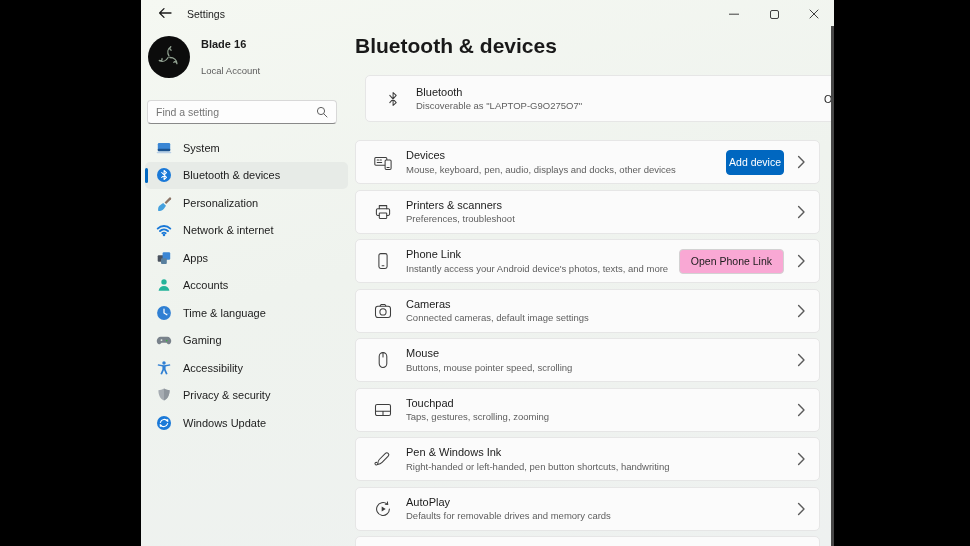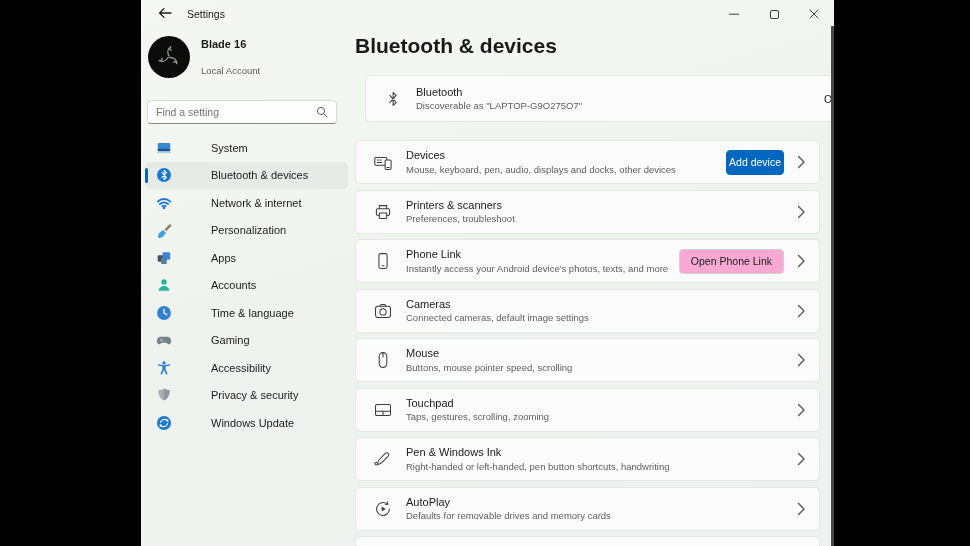--- a/index.html
+++ b/index.html
@@ -35,21 +35,21 @@
     background:#fdfdfd; border:1px solid #d8d8d8; border-bottom:1px solid #898989; border-radius:4px;
     display:flex; align-items:center; }
   .search input{ flex:1; min-width:0; border:none; outline:none; background:transparent; padding:0 8px; font-size:10.5px; color:#1b1b1b; font-family:inherit; }
   .search input::placeholder{ color:#757575; }
   .search .mag{ margin-right:8px; display:flex; }
   .nav{ position:absolute; left:4px; top:106px; width:203px; display:flex; flex-direction:column; }
   .nav-item{ height:27.5px; display:flex; align-items:center; gap:11px; padding-left:11px; border-radius:5px; position:relative; }
   .nav-item.selected{ background:#e7ebe7; }
   .nav-item.selected::before{ content:""; position:absolute; left:0; top:6.5px; width:3px; height:14.5px; border-radius:2px; background:var(--accent); }
   .nav-icon{ width:16px; height:16px; display:flex; flex:none; }
-  .nav-label{ font-size:11px; color:#1c1c1c; white-space:nowrap;margin-left:28px; }
+  .nav-label{ font-size:11px; color:#1c1c1c; white-space:nowrap; }
 
   
   .main{ position:absolute; left:214px; top:28px; right:0; bottom:0; }
   h1{ margin:0; position:absolute; top:6px; left:0; font-size:21px; font-weight:700; color:#191919; }
   .card{ background:#fbfbfb; border:1px solid #e6e6e6; border-radius:5px; display:flex; align-items:center; }
   .bt-card{ position:absolute; top:47px; left:0; width:544px; height:47px;margin-left:10px; }
   .rows{ position:absolute; top:112px; left:0; width:465px; }
   .row{ height:44px; margin-bottom:5.5px; }
   .icon-cell{ width:20px; height:20px; margin-left:17px; display:flex; flex:none; }
   .texts{ margin-left:13px; display:flex; flex-direction:column; gap:2.5px; min-width:0; }
@@ -140,37 +140,37 @@
     <span class="nav-icon">
             <svg width="16" height="16" viewBox="0 0 16 16">
               <circle cx="8" cy="8" r="7" fill="#1a79d8"></circle>
               <path d="M5.7 5.5 L10.5 10.4 L8.1 12.5 V3.5 L10.5 5.6 L5.7 10.5" stroke="#fff" stroke-width="1.05" fill="none" stroke-linejoin="round" stroke-linecap="round"></path>
             </svg>
           </span>
     <span class="nav-label">Bluetooth &amp; devices</span>
   </div>
         <div class="nav-item">
     <span class="nav-icon">
+            <svg width="16" height="16" viewBox="0 0 16 16">
+              <path d="M8.6 7.4 L13.4 2.6 a1.15 1.15 0 0 1 1.6 1.6 L10.2 9z" fill="#8b7466"></path>
+              <path d="M2.1 13.9 c.2-2.5 1.5-3.5 3.3-4.7 l1.8-1.2 2.8 2.8 -1.2 1.8 c-1.2 1.8-2.2 3.1-4.7 3.3 -.7.06-2.06-.06-2-.2z" fill="#45a1de"></path>
+            </svg>
+          </span>
+    <span class="nav-label">Personalization</span>
+  </div>
+        <div class="nav-item">
+    <span class="nav-icon">
             <svg width="16" height="16" viewBox="0 0 16 16" fill="none">
               <path d="M1.7 6.6 a9 9 0 0 1 12.6 0" stroke="#1a79d8" stroke-width="1.9" stroke-linecap="round"></path>
               <path d="M4 9 a5.9 5.9 0 0 1 8 0" stroke="#1a79d8" stroke-width="1.9" stroke-linecap="round"></path>
               <path d="M6.3 11.3 a2.7 2.7 0 0 1 3.4 0" stroke="#1a79d8" stroke-width="1.8" stroke-linecap="round"></path>
               <circle cx="8" cy="13" r="1.25" fill="#1a79d8"></circle>
             </svg>
           </span>
     <span class="nav-label">Network &amp; internet</span>
-  </div>
-        <div class="nav-item">
-    <span class="nav-icon">
-            <svg width="16" height="16" viewBox="0 0 16 16">
-              <path d="M8.6 7.4 L13.4 2.6 a1.15 1.15 0 0 1 1.6 1.6 L10.2 9z" fill="#8b7466"></path>
-              <path d="M2.1 13.9 c.2-2.5 1.5-3.5 3.3-4.7 l1.8-1.2 2.8 2.8 -1.2 1.8 c-1.2 1.8-2.2 3.1-4.7 3.3 -.7.06-2.06-.06-2-.2z" fill="#45a1de"></path>
-            </svg>
-          </span>
-    <span class="nav-label">Personalization</span>
   </div>
         <div class="nav-item">
     <span class="nav-icon">
             <svg width="16" height="16" viewBox="0 0 16 16">
               <rect x="1.7" y="5.2" width="6.6" height="6.6" rx="1" fill="#4a525e"></rect>
               <rect x="6.6" y="2.2" width="7.6" height="7.6" rx="1.2" fill="#3a86d4"></rect>
               <rect x="5" y="8.2" width="5.8" height="5.8" rx="1" fill="#587f9e"></rect>
             </svg>
           </span>
     <span class="nav-label">Apps</span>

